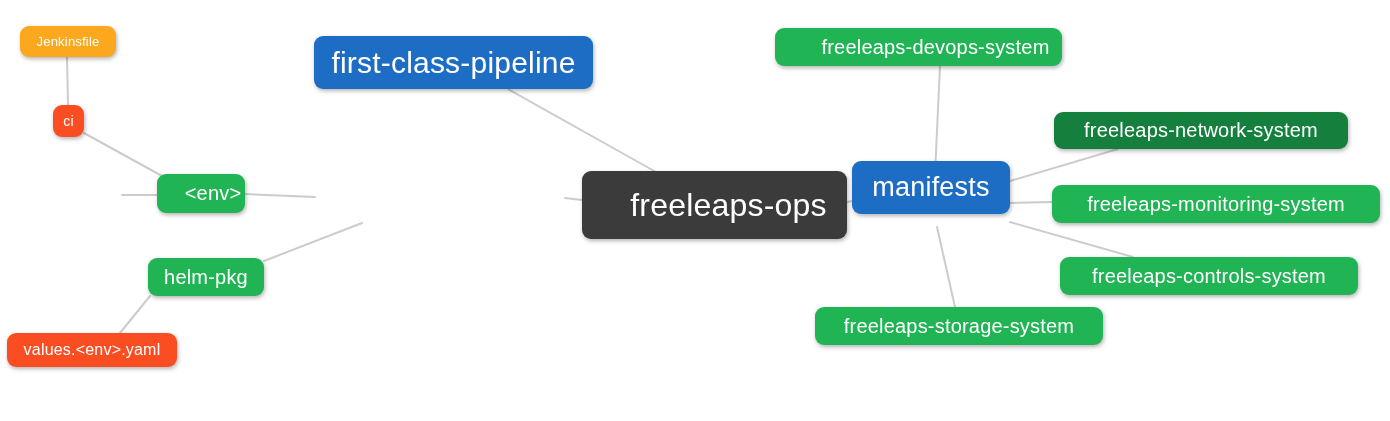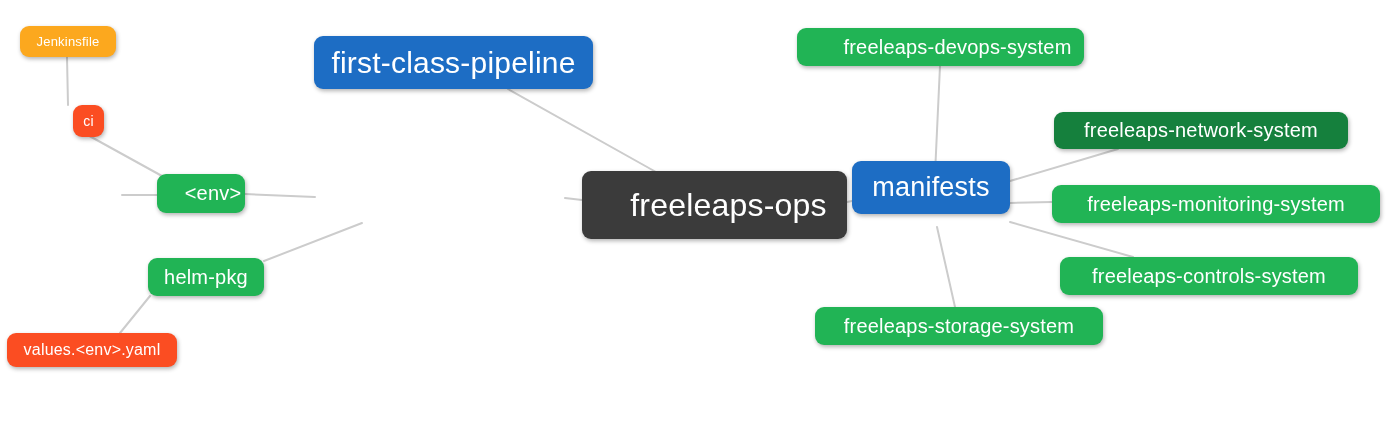--- a/index.html
+++ b/index.html
@@ -72,30 +72,30 @@
     </div>
     <div class="node" style="left: 852px; top: 161px; width: 158px; height: 53px; font-size: 27px; background: rgb(29, 109, 196);">
       <span>manifests</span>
     </div>
     <div class="node" style="left: 157px; top: 174px; width: 88px; height: 39px; font-size: 20px; background: rgb(33, 180, 85); padding-left: 24px;">
       <span>&lt;env&gt;</span>
     </div>
     <div class="node" style="left: 148px; top: 258px; width: 116px; height: 38px; font-size: 20px; background: rgb(33, 180, 85);">
       <span>helm-pkg</span>
     </div>
-    <div class="node" style="left: 53px; top: 105px; width: 31px; height: 32px; font-size: 14px; background: rgb(251, 77, 34); margin-left: 20px;">
+    <div class="node" style="left: 53px; top: 105px; width: 31px; height: 32px; font-size: 14px; background: rgb(251, 77, 34);">
       <span>ci</span>
     </div>
     <div class="node" style="left: 7px; top: 333px; width: 170px; height: 34px; font-size: 16px; background: rgb(251, 77, 34);">
       <span>values.&lt;env&gt;.yaml</span>
     </div>
     <div class="node" style="left: 20px; top: 26px; width: 96px; height: 31px; font-size: 13px; background: rgb(252, 168, 30);">
       <span>Jenkinsfile</span>
     </div>
-    <div class="node" style="left: 797px; top: 28px; width: 287px; height: 38px; font-size: 20px; background: rgb(33, 180, 85); padding-left: 34px;">
+    <div class="node" style="left: 775px; top: 28px; width: 287px; height: 38px; font-size: 20px; background: rgb(33, 180, 85); padding-left: 34px;">
       <span>freeleaps-devops-system</span>
     </div>
     <div class="node" style="left: 1054px; top: 112px; width: 294px; height: 37px; font-size: 20px; background: #15803d;">
       <span>freeleaps-network-system</span>
     </div>
     <div class="node" style="left: 1052px; top: 185px; width: 328px; height: 38px; font-size: 20px; background: rgb(33, 180, 85);">
       <span>freeleaps-monitoring-system</span>
     </div>
     <div class="node" style="left: 1060px; top: 257px; width: 298px; height: 38px; font-size: 20px; background: rgb(33, 180, 85);">
       <span>freeleaps-controls-system</span>

